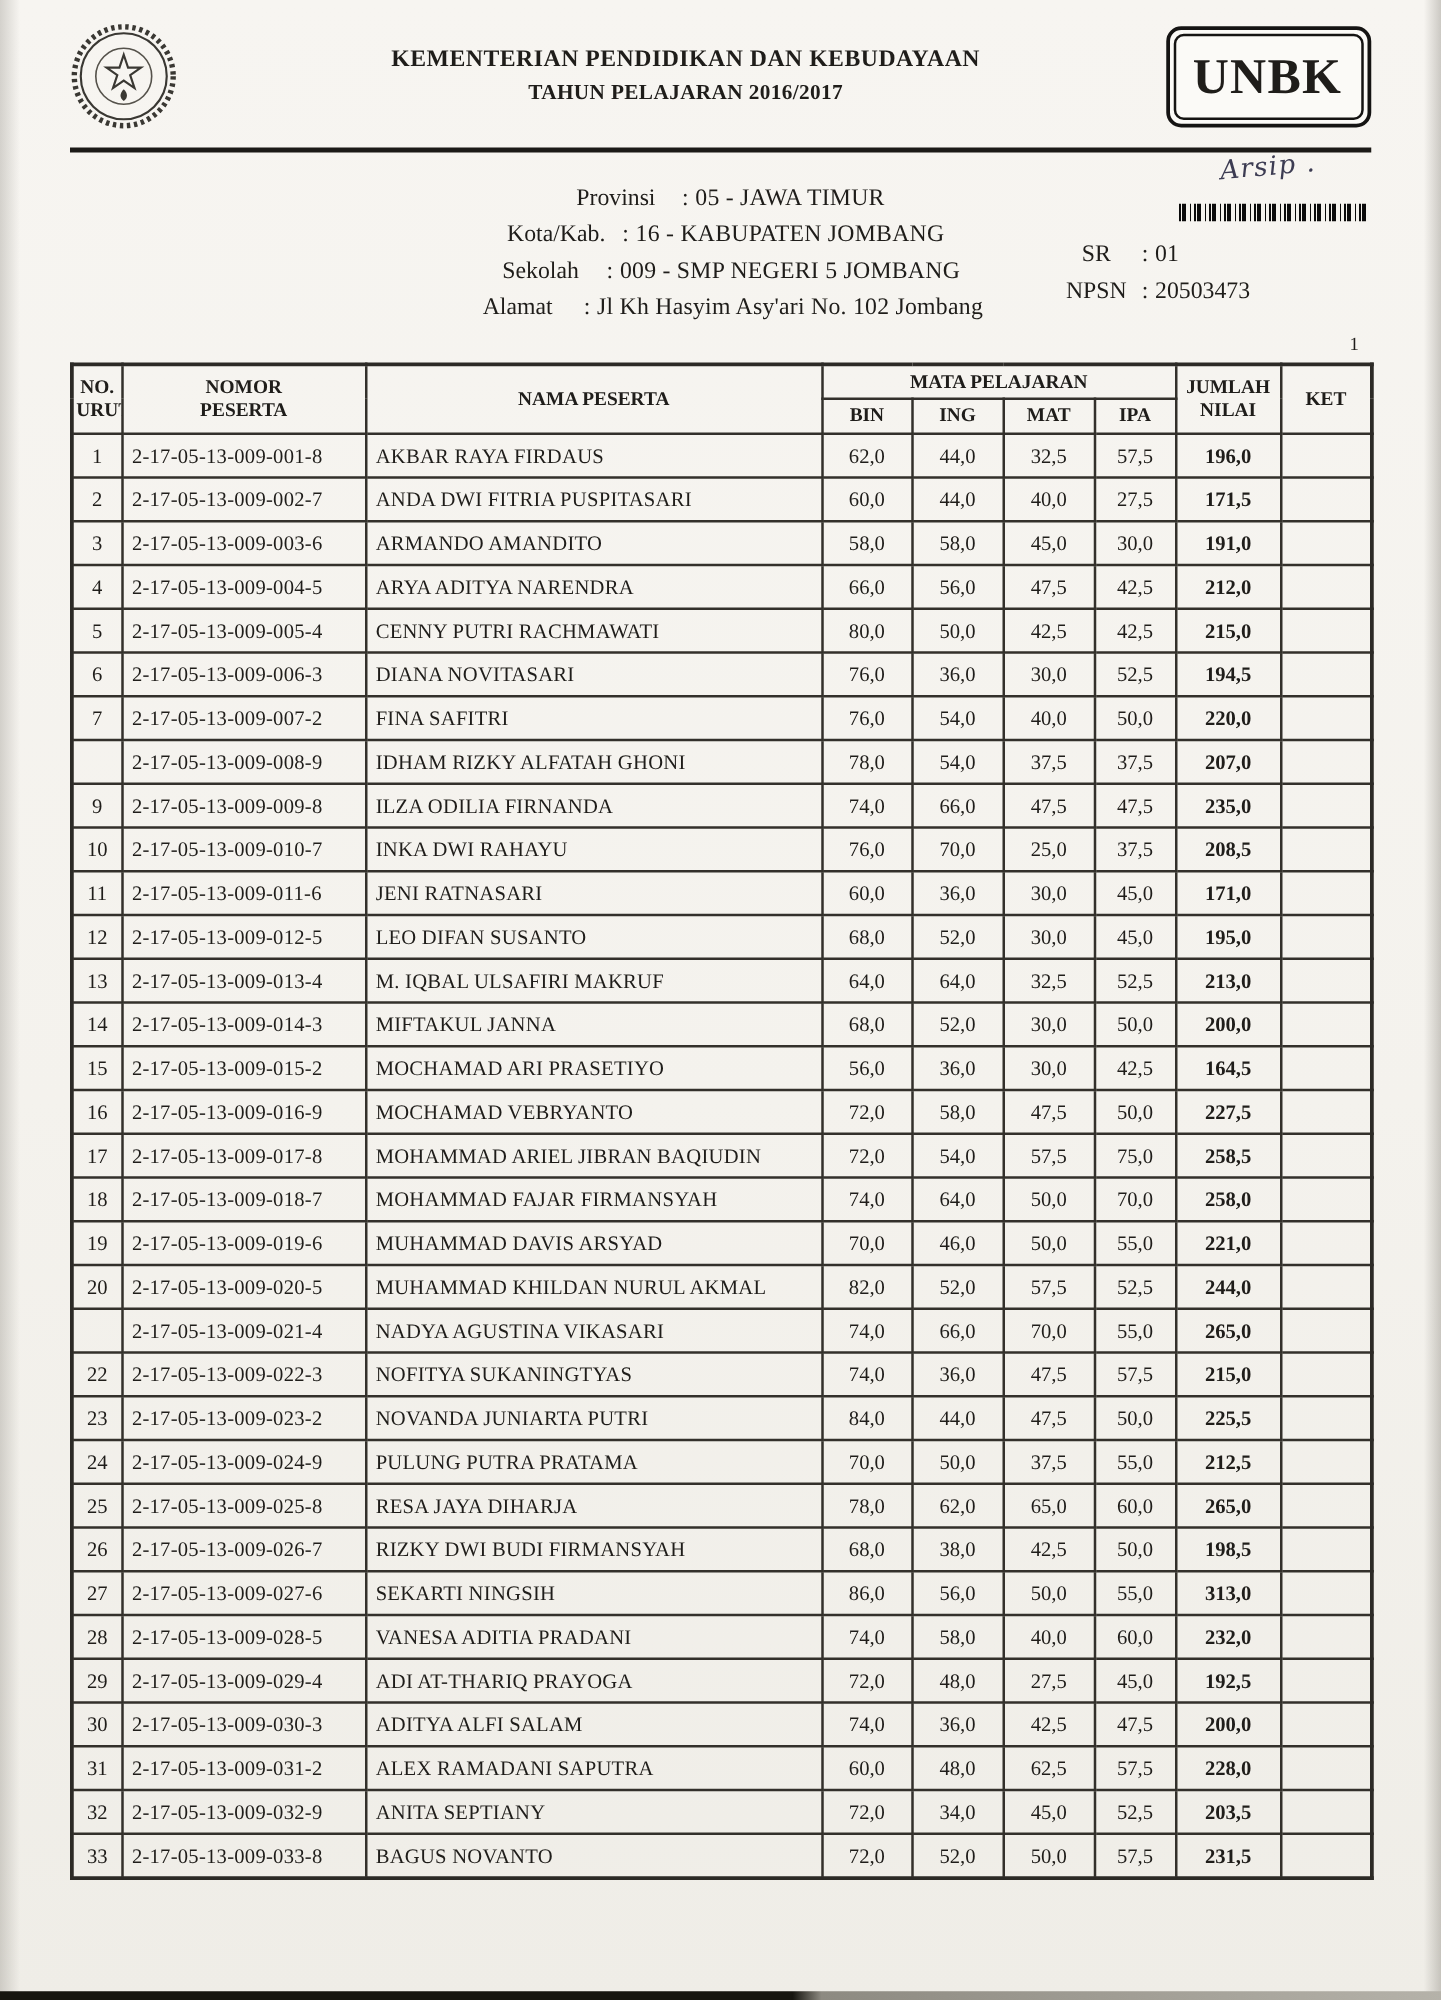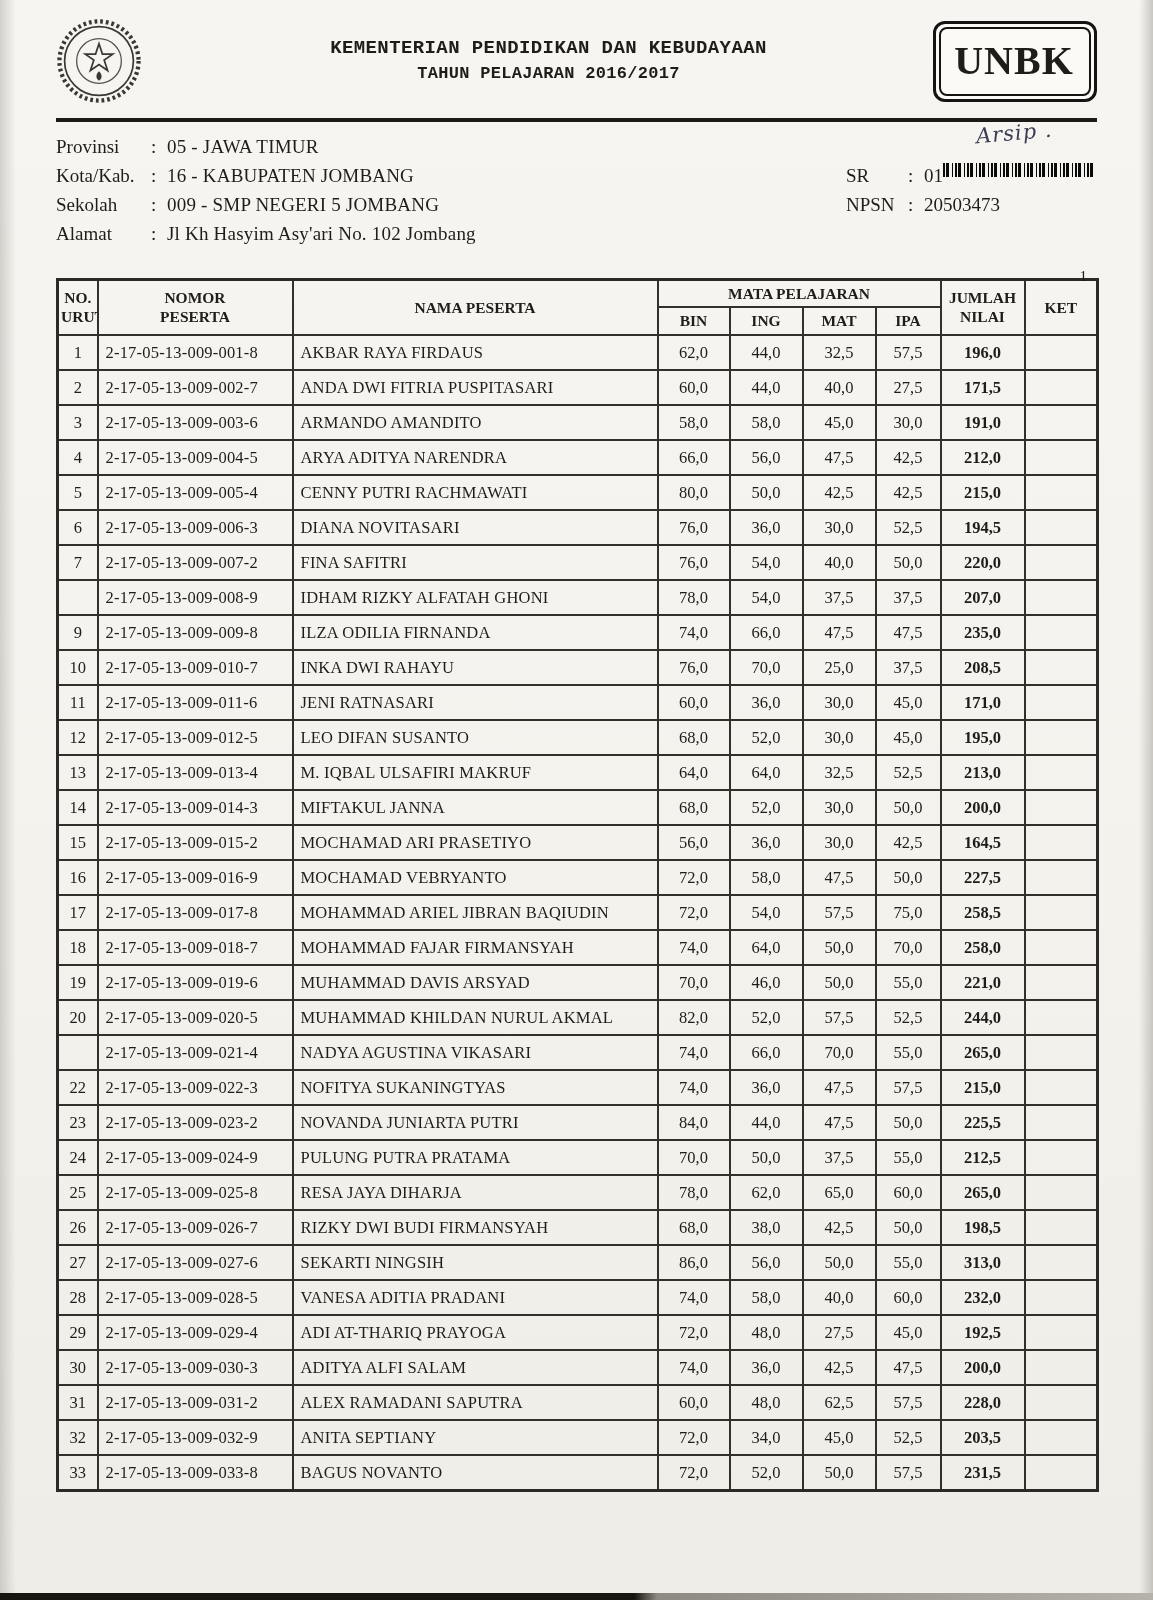--- a/index.html
+++ b/index.html
@@ -19,47 +19,47 @@
     background:linear-gradient(90deg,rgba(0,0,0,0) 0%,rgba(120,116,108,.35) 100%);}
   .scan-edge-left{position:absolute;top:0;left:0;width:16px;height:100%;
     background:linear-gradient(270deg,rgba(0,0,0,0) 0%,rgba(120,116,108,.28) 100%);}
   .scan-strip{position:absolute;bottom:0;left:0;height:7px;width:100%;
     background:linear-gradient(90deg,#16150f 0%,#16150f 55%,#8d8a81 57%,#b5b2a9 100%);}
   .content{position:relative;padding:18px 56px 0 56px;}
 
   
   .header{display:flex;align-items:center;}
   .logo-wrap{width:110px;flex:0 0 110px;display:flex;justify-content:flex-start;}
-  .header-text{flex:1;text-align:center;line-height:1.42;padding-right:2px;font-family:Liberation Mono, monospace;}
+  .header-text{flex:1;text-align:center;line-height:1.42;padding-right:2px;}
   .h-line1{font-size:19px;font-weight:bold;letter-spacing:.4px;}
   .h-line2,.h-line3{font-size:17px;font-weight:bold;letter-spacing:.3px;}
   .unbk-box{flex:0 0 152px;border:3px solid #151413;border-radius:12px;padding:3px;background:#fbfaf7;}
   .unbk-inner{border:2px solid #151413;border-radius:8px;text-align:center;
     font-weight:bold;font-size:40px;letter-spacing:1px;padding:8px 4px 10px 2px;}
   .header-rule{margin-top:14px;height:4px;background:#1c1a17;}
 
   
   .title-row{position:relative;margin-top:9px;text-align:center;}
   .doc-title{font-size:19px;font-weight:bold;letter-spacing:.4px;}
   .handwritten{position:absolute;right:45px;top:-10px;
     font-family:"DejaVu Serif",serif;font-style:italic;font-size:21px;
     color:#3c3c52;transform:rotate(-5deg);letter-spacing:1px;}
   .barcode{position:absolute;right:2px;top:32px;width:152px;height:14px;
     background:repeating-linear-gradient(90deg,
       #0a0a0a 0 2px,#f4f2ed 2px 3px,
       #0a0a0a 3px 6px,#f4f2ed 6px 9px,
       #0a0a0a 9px 10px,#f4f2ed 10px 12px);}
 
   
-  .info-block{margin-top:10px;}
+  .info-block{margin-top:22px;text-align:center;}
   .info-line{position:relative;font-size:19px;line-height:29px;white-space:nowrap;}
   .info-label{display:inline-block;width:95px;}
   .info-colon{display:inline-block;width:16px;}
   .info-value{letter-spacing:.2px;}
-  .info-right{position:absolute;left:790px;top:0;}
+  .info-right{position:absolute;left:790px;top:16px;}
   .r-label{display:inline-block;width:62px;}
   .r-colon{display:inline-block;width:16px;}
   .page-number{position:absolute;right:66px;top:268px;font-size:15px;}
 
   
   table.results{border-collapse:collapse;table-layout:fixed;width:1040px;margin-top:30px;
     border:3px solid #2c2a26;}
   .results th,.results td{border:2px solid #33302b;overflow:hidden;}
   .results th{font-size:15.5px;font-weight:bold;text-align:center;
     white-space:pre-line;line-height:1.25;padding:3px 2px;}

